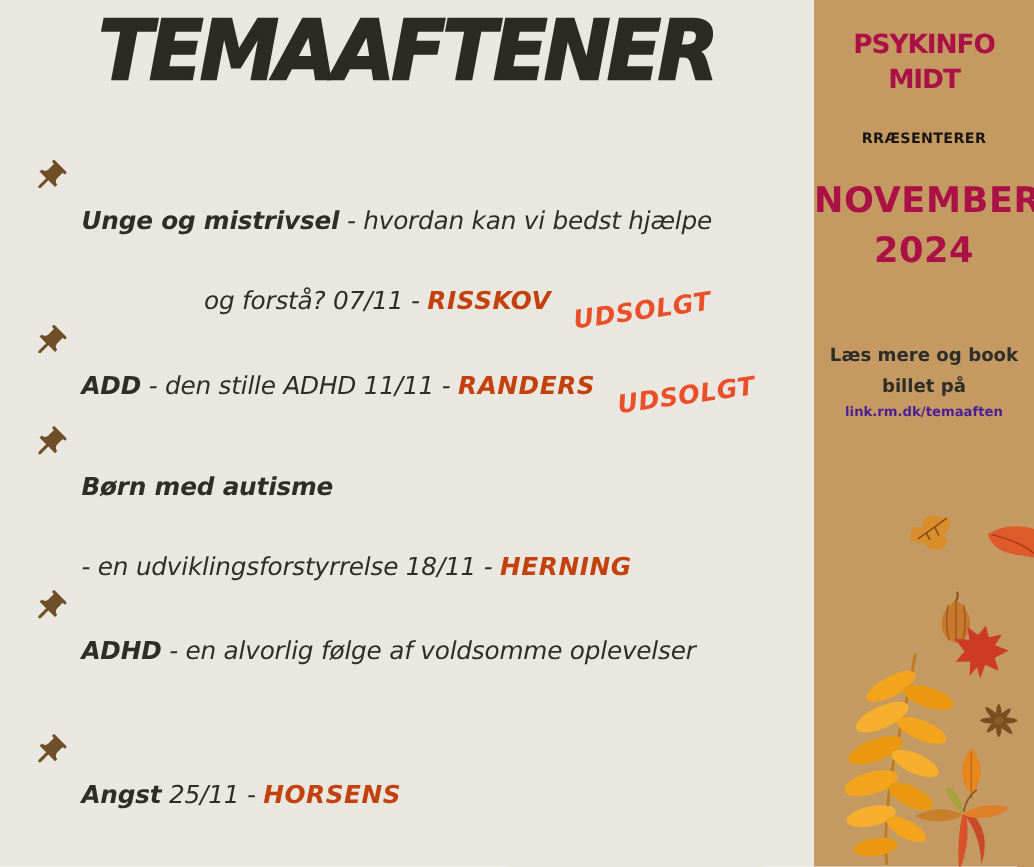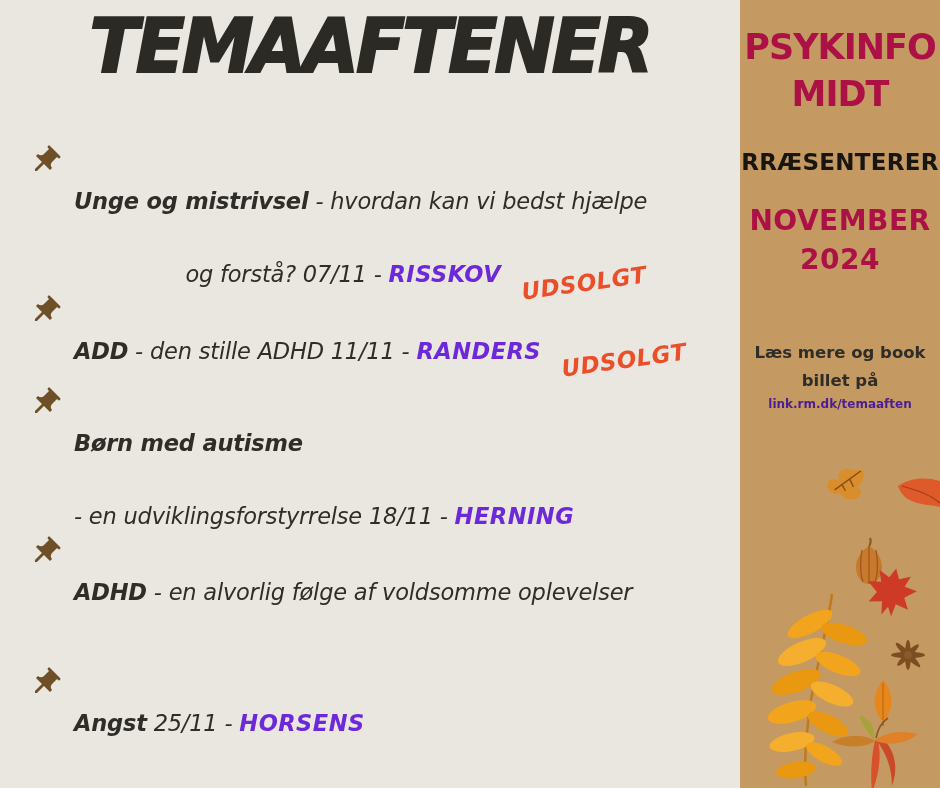--- a/index.html
+++ b/index.html
@@ -40,21 +40,21 @@
   .event-text { white-space: pre; }
   .line {
     font-size: 22.5px;
     line-height: 35px;
     color: #2E2D28;
     letter-spacing: -0.2px;
   }
   .line b { font-weight: bold; color: #2E2D28; }
   .loc {
     font-weight: bold;
-    color: #6d28d9;
+    color: #c2410c;
     letter-spacing: 0.5px;
   }
   .soldout {
     display: inline-block;
     font-weight: bold;
     font-size: 23px;
     color: #EB4F2A;
     letter-spacing: 0.5px;
     transform: rotate(-8deg);
     position: relative;
@@ -64,36 +64,36 @@
   
   .sidebar {
     position: absolute;
     left: 740px; top: 0;
     width: 200px; height: 788px;
     background: #C49A62;
     text-align: center;
     padding-top: 24px;
   }
   .brand {
-    font-size: 35px;
+    font-size: 24px;
     font-weight: bold;
     line-height: 1.35;
     letter-spacing: -1px;
     color: #AC1146;
   }
   .presents {
     margin-top: 30px;
-    font-size: 23px;
+    font-size: 13px;
     font-weight: bold;
     letter-spacing: 0.3px;
     color: #191611;
   }
   .month {
     margin-top: 26px;
-    font-size: 28px;
+    font-size: 32px;
     font-weight: bold;
     line-height: 1.4;
     letter-spacing: 0.5px;
     color: #AC1146;
   }
   .booking {
     margin-top: 60px;
     font-size: 16.5px;
     line-height: 1.7;
     color: #2E2D28;

